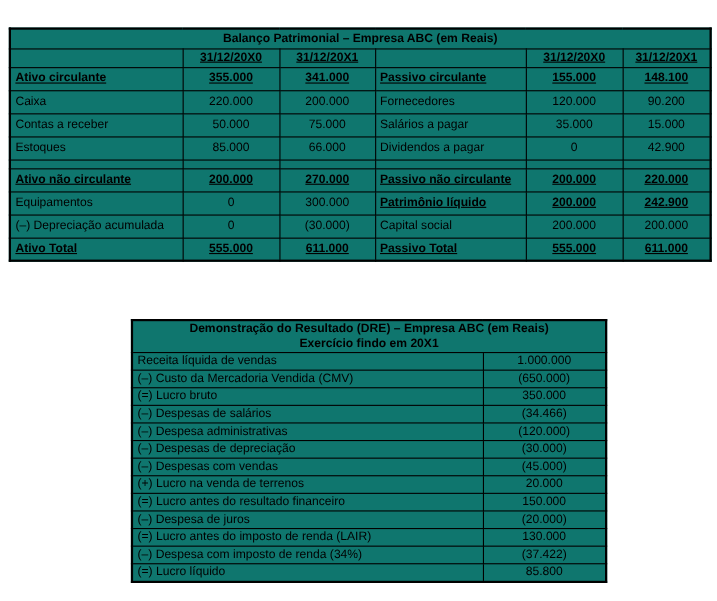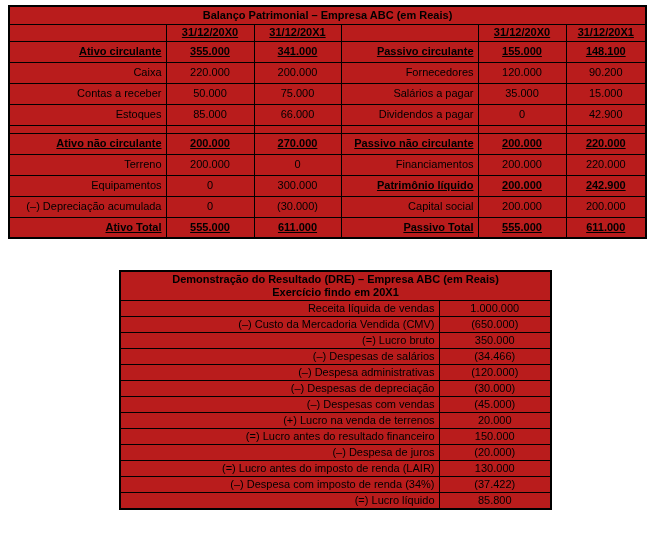--- a/index.html
+++ b/index.html
@@ -9,41 +9,42 @@
     width: 652px;
     height: 546px;
     background: #ffffff;
     font-family: "Liberation Sans", sans-serif;
     color: #000000;
   }
   table {
     position: absolute;
     border-collapse: collapse;
     table-layout: fixed;
-    background: #b91c1c;
+    background: #0f766e;
+    margin-top: 20px;
   }
   td {
     border: 1px solid #000000;
     font-size: 11px;
     line-height: 13px;
     padding: 1px 4px;
     vertical-align: middle;
     overflow: hidden;
     white-space: nowrap;
   }
   #bs  { left: 8px;   top: 5px;   width: 637px; border: 2px solid #000; }
   #dre { left: 119px; top: 270px; width: 431px; border: 2px solid #000; }
   .title-cell { text-align: center; font-weight: bold; height: 18px; }
   #dre .title-cell { height: 28px; }
   tr.hdr  { height: 17px; }
   tr.data { height: 21px; }
   #dre tr.data { height: 16px; }
   tr.spacer { height: 8px; }
   tr.spacer td { padding: 0; }
-  .lbl { text-align: right; }
+  .lbl { text-align: left; }
   .val { text-align: center; }
   .b   { font-weight: bold; text-decoration: underline; }
 </style>
 </head>
 <body>
 
 <table id="bs">
   <colgroup>
     <col style="width:157px">
       <col style="width:88px">
@@ -106,28 +107,20 @@
       </tr>
       <tr class="data">
         <td class="lbl b">Ativo não circulante</td>
         <td class="val b">200.000</td>
         <td class="val b">270.000</td>
         <td class="lbl b">Passivo não circulante</td>
         <td class="val b">200.000</td>
         <td class="val b">220.000</td>
       </tr>
       <tr class="data">
-        <td class="lbl">Terreno</td>
-        <td class="val">200.000</td>
-        <td class="val">0</td>
-        <td class="lbl">Financiamentos</td>
-        <td class="val">200.000</td>
-        <td class="val">220.000</td>
-      </tr>
-      <tr class="data">
         <td class="lbl">Equipamentos</td>
         <td class="val">0</td>
         <td class="val">300.000</td>
         <td class="lbl b">Patrimônio líquido</td>
         <td class="val b">200.000</td>
         <td class="val b">242.900</td>
       </tr>
       <tr class="data">
         <td class="lbl">(–) Depreciação acumulada</td>
         <td class="val">0</td>

